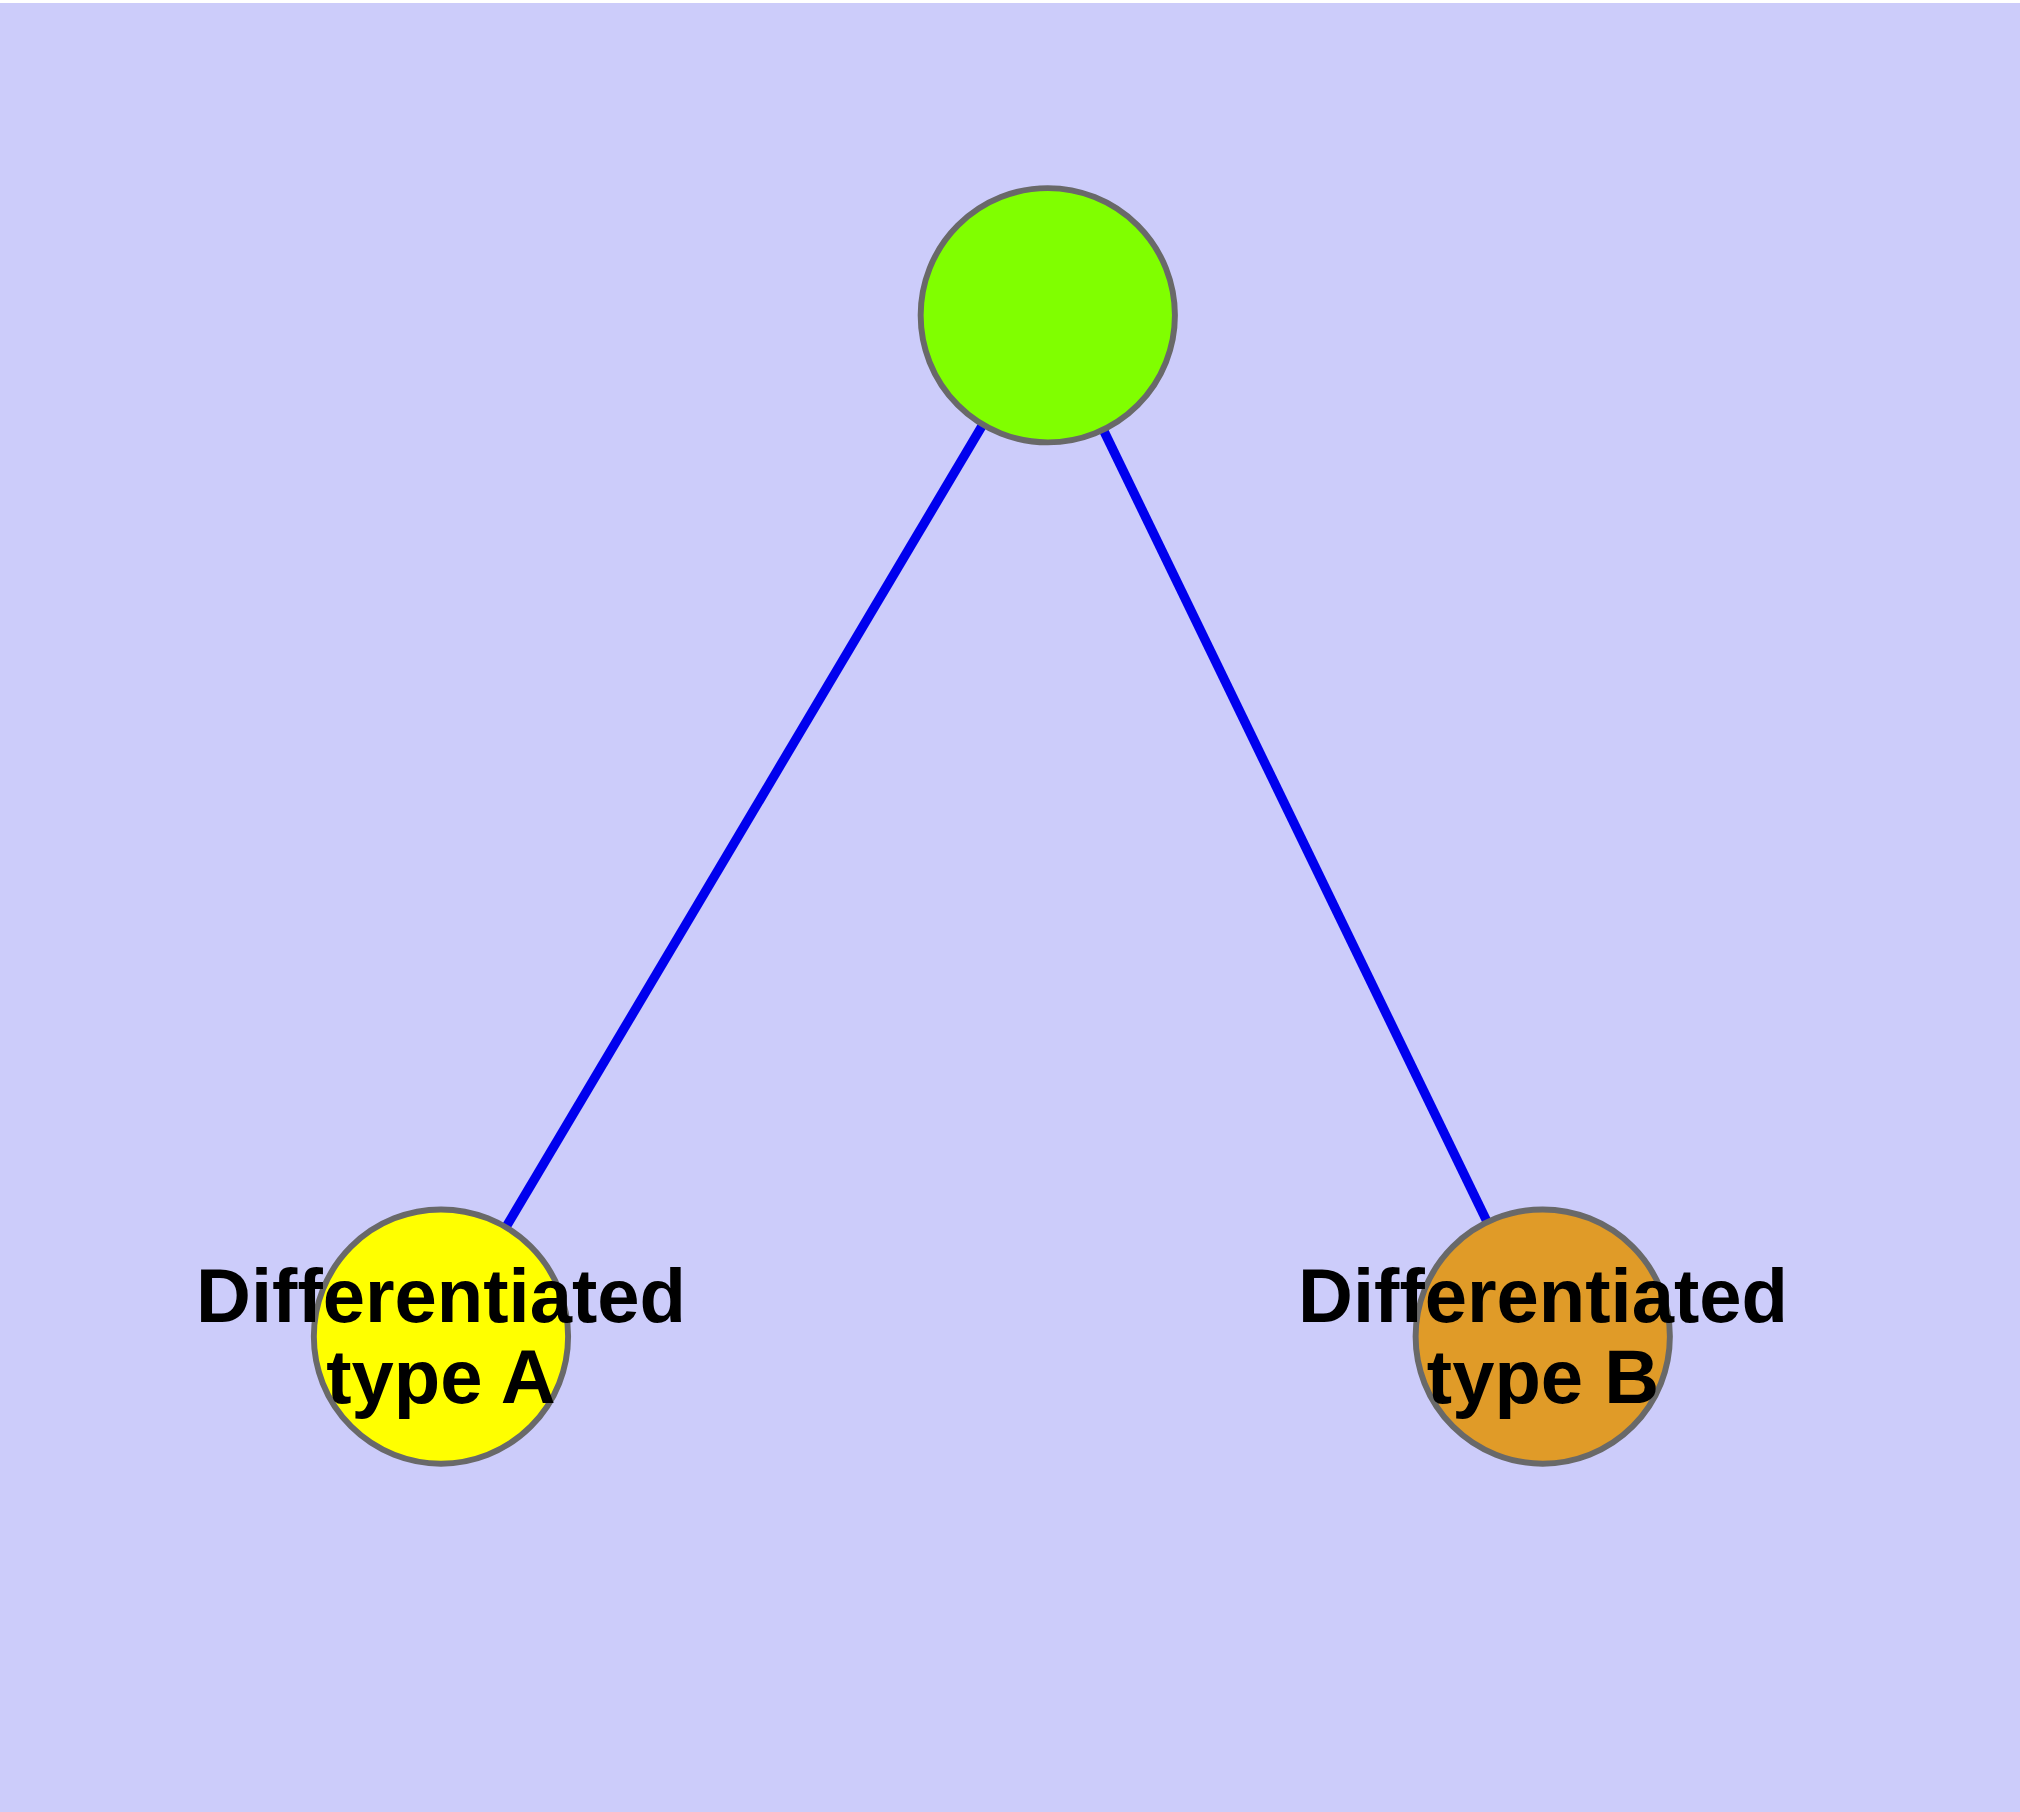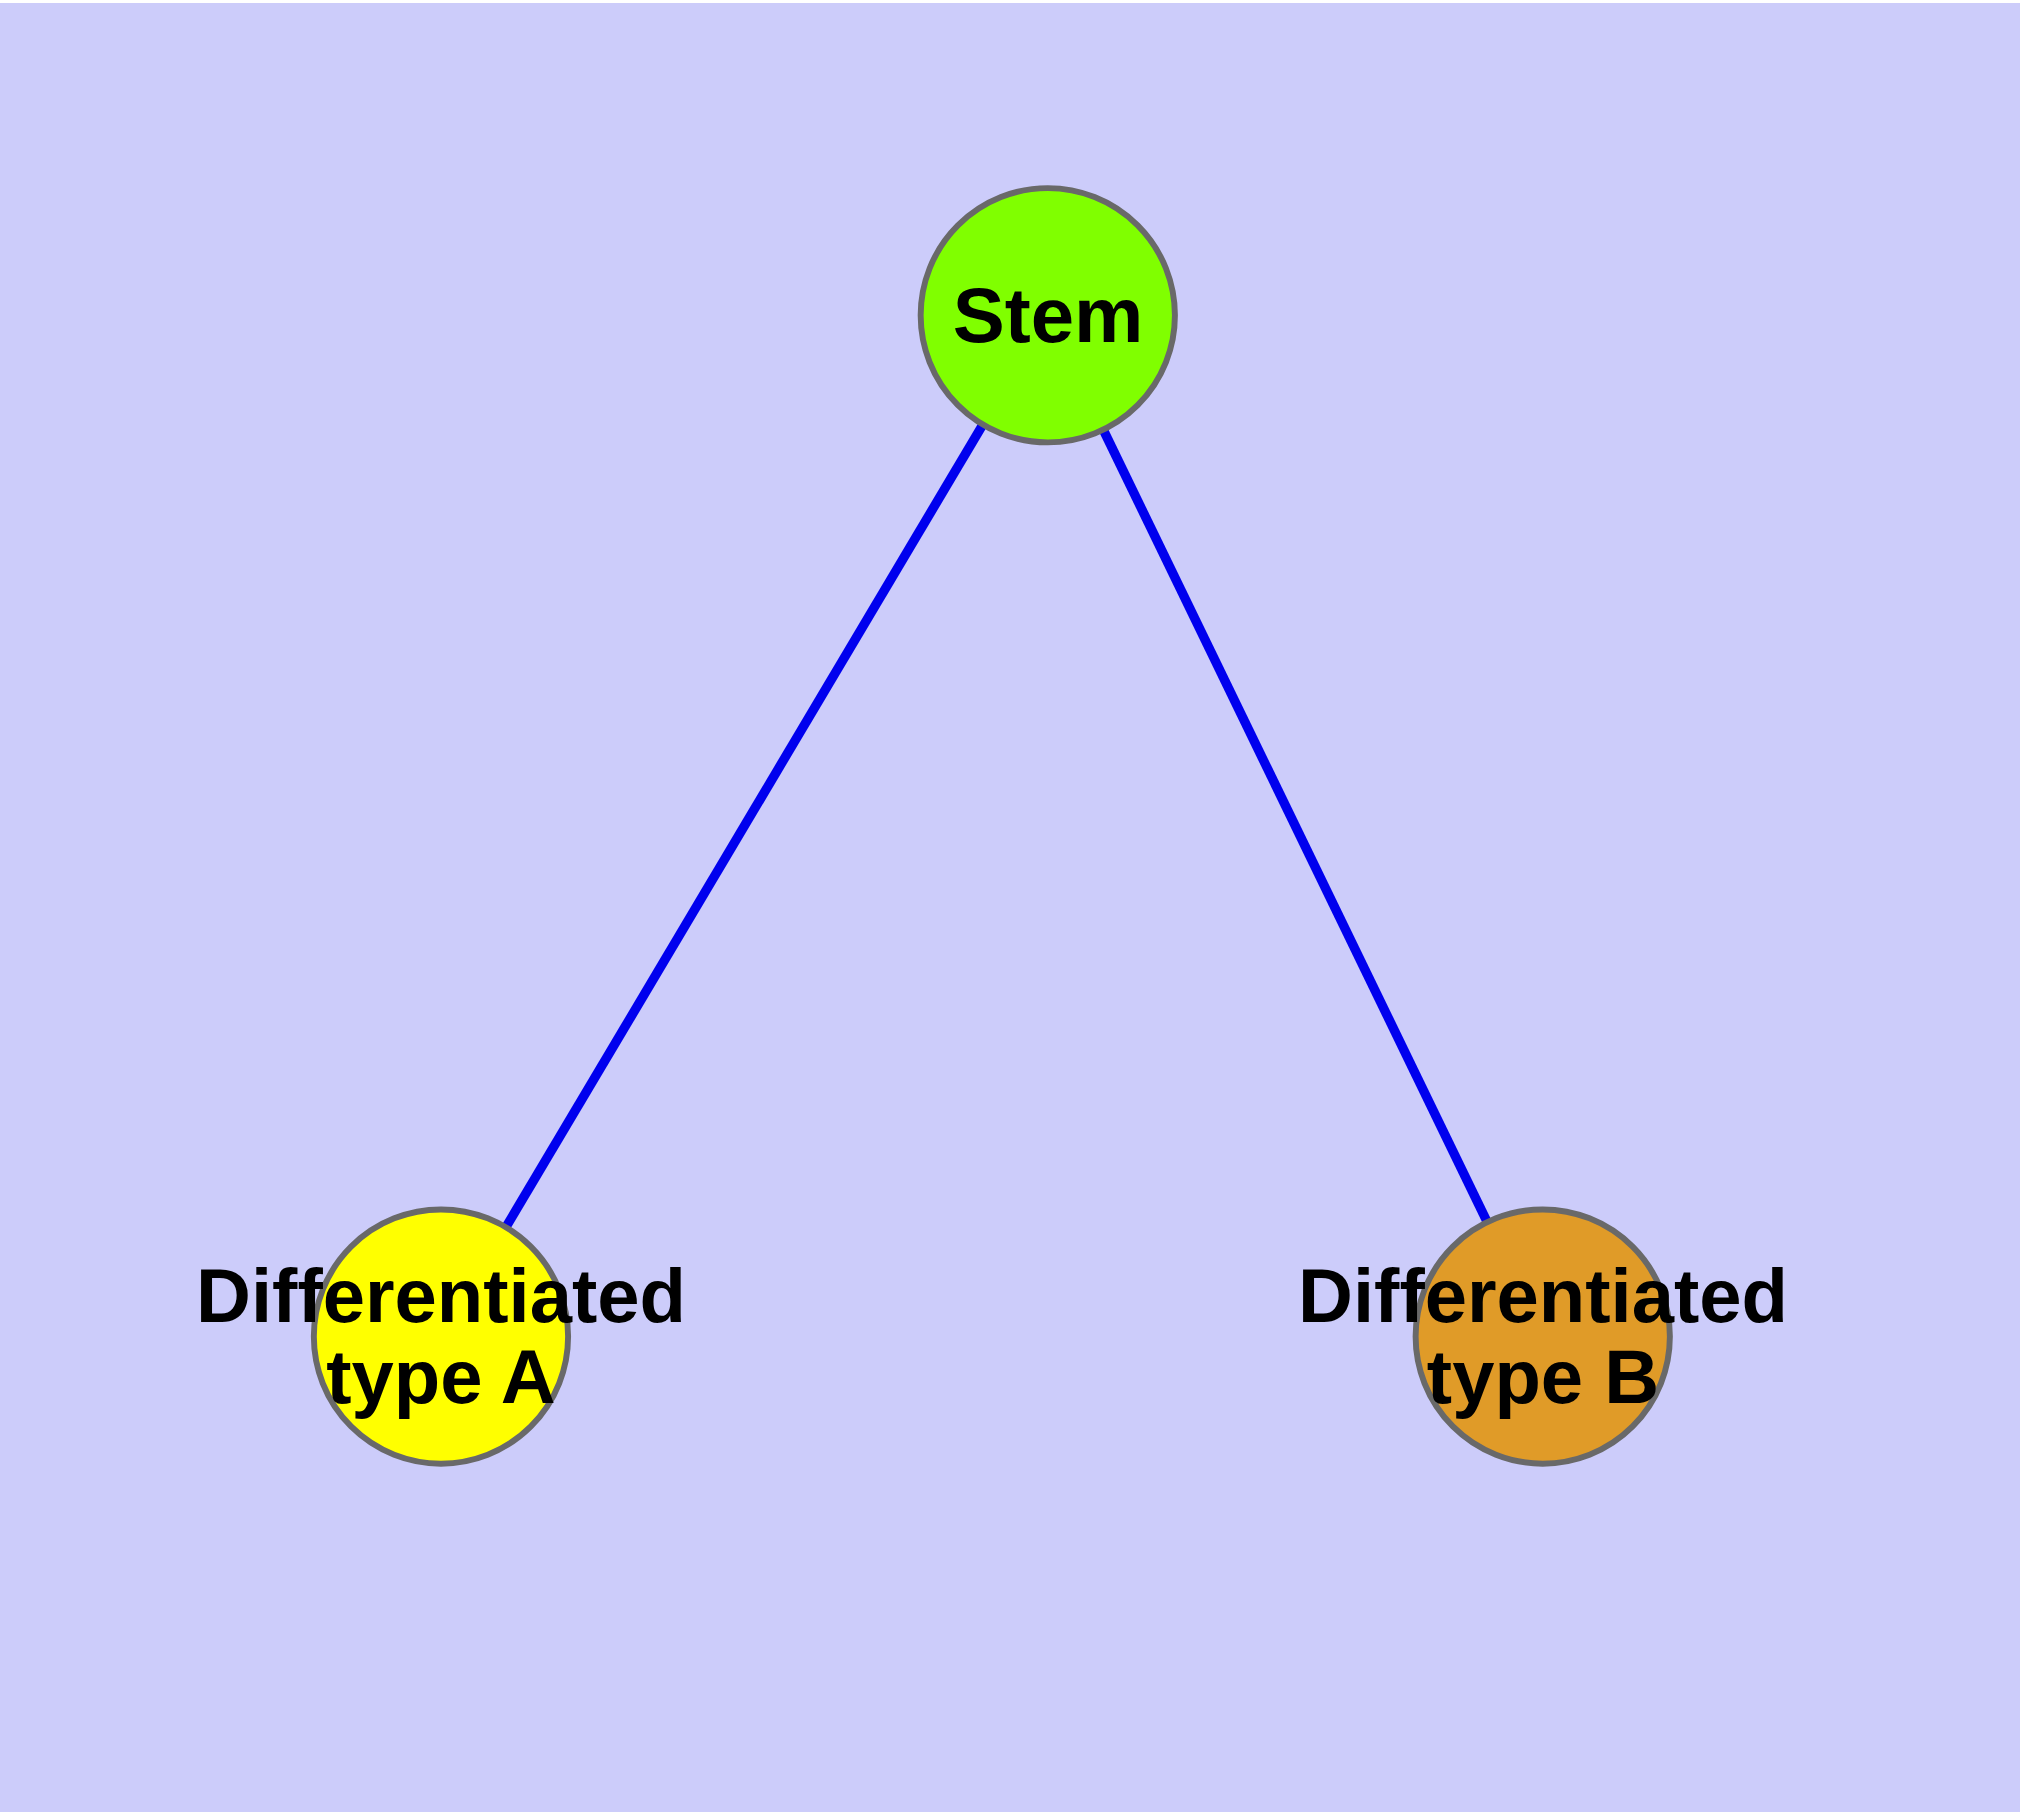--- a/index.html
+++ b/index.html
@@ -57,21 +57,20 @@
         <line x1="1160.3987954579216" y1="499.23387077263203" x2="595.6012045420784" y2="1449.766129227368" stroke="#0000ee" stroke-width="11" stroke-linecap="butt"></line>
         <line x1="1300.5467839199184" y1="505.1830044922975" x2="1755.4532160800816" y2="1443.8169955077024" stroke="#0000ee" stroke-width="11" stroke-linecap="butt"></line>
       </g>
     <g id="nodes-layer">
         <circle cx="1236" cy="372" r="150" fill="#80ff00" stroke="#696969" stroke-width="7"></circle>
         <circle cx="520" cy="1577" r="150" fill="#ffff00" stroke="#696969" stroke-width="7"></circle>
         <circle cx="1820" cy="1577" r="150" fill="#e09b28" stroke="#696969" stroke-width="7"></circle>
       </g>
   </svg>
 
-  <div class="node-label label-stem" id="label-stem" style="left: 1048px; top: 315px; font-size: 78px; color: rgb(0, 0, 0);">Stem</div>
 
   <div class="node-label label-leaf" id="label-diff-a" style="left: 441px; top: 1337px; font-size: 76px; color: rgb(0, 0, 0);">Differentiated
 type A</div>
 
   <div class="node-label label-leaf" id="label-diff-b" style="left: 1543px; top: 1337px; font-size: 76px; color: rgb(0, 0, 0);">Differentiated
 type B</div>
 
 </div>
 
 

